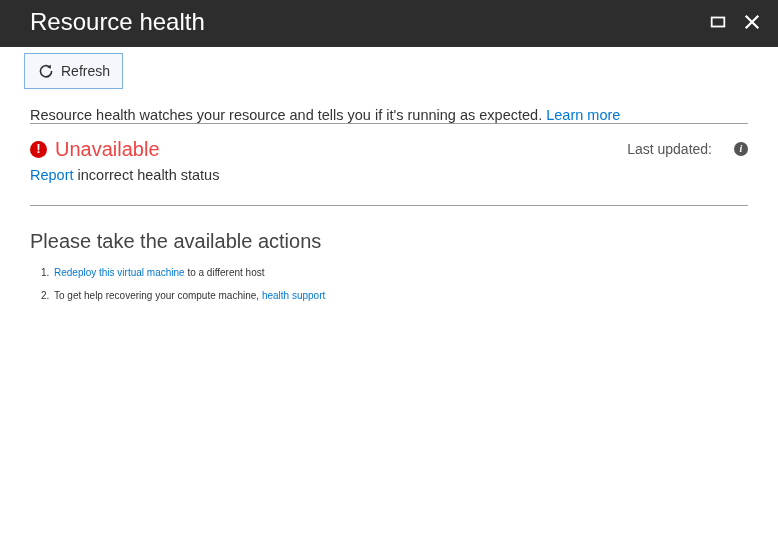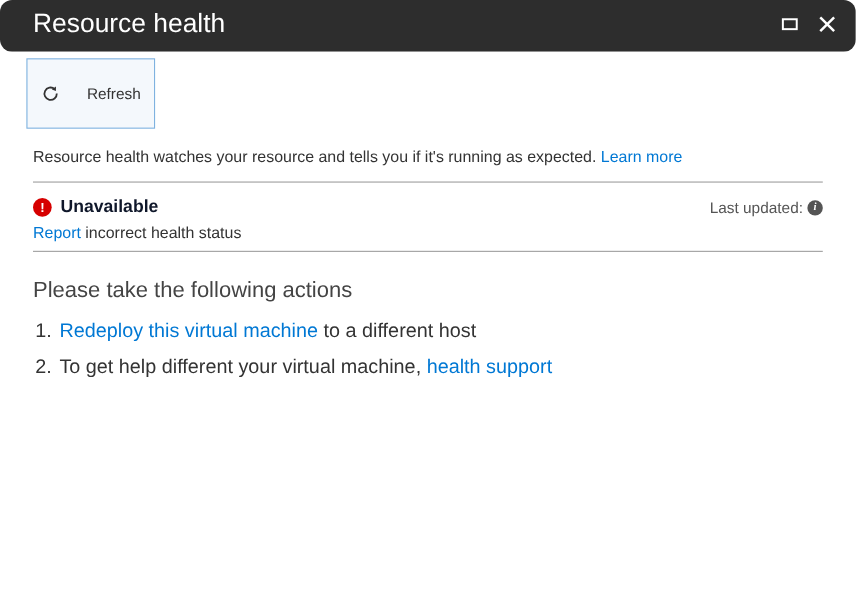--- a/index.html
+++ b/index.html
@@ -10,21 +10,20 @@
       background: #fff;
       overflow: hidden;
     }
     .header {
       background: #2d2d2d;
       color: #fff;
       padding: 8px 16px 10px 30px;
       display: flex;
       justify-content: space-between;
       align-items: flex-start;
-      border-radius: 11px;
     }
     .header-titles { display: flex; flex-direction: column; }
     .header-title {
       font-size: 24px;
       font-weight: 300;
       line-height: 1.2;
     }
     .header-subtitle {
       font-size: 12px;
       color: #b8b8b8;
@@ -45,36 +44,35 @@
       cursor: pointer;
     }
     .hc-btn svg { stroke: #fff; fill: none; }
     .toolbar {
       background: #fff;
       padding: 6px 16px 6px 24px;
     }
     .refresh-btn {
       display: inline-flex;
       align-items: center;
-      gap: 24px;
-      padding: 22px 12px;
+      gap: 6px;
+      padding: 8px 12px;
       border: 1px solid #7fb2e0;
       background: #f4f8fc;
       cursor: pointer;
       font-size: 14px;
       color: #333;
     }
     .refresh-btn svg { width: 18px; height: 18px; }
     .content {
       padding: 12px 30px;
     }
     .intro {
       font-size: 14.5px;
       color: #333;
-      padding-bottom: 14px;
       border-bottom: 1px solid #9e9e9e;
       margin-bottom: 14px;
     }
     .link { color: #0078d4; text-decoration: none; cursor: pointer; }
     .status-row {
       display: flex;
       justify-content: space-between;
       align-items: center;
     }
     .status-left {
@@ -85,28 +83,28 @@
     .status-icon {
       width: 17px; height: 17px;
       background: #d60000;
       border-radius: 50%;
       color: #fff;
       display: flex; align-items: center; justify-content: center;
       font-size: 12px; font-weight: bold;
       line-height: 1;
     }
     .status-text {
-      font-size: 16px;
-      font-weight: 700;
-      color: #0f172a;
+      font-size: 20px;
+      font-weight: 400;
+      color: #ef4444;
     }
     .status-right {
       display: flex;
       align-items: center;
-      gap: 4px;
+      gap: 22px;
       color: #555;
       font-size: 14px;
     }
     .info-icon {
       width: 14px; height: 14px;
       background: #555;
       border-radius: 50%;
       color: #fff;
       display: flex; align-items: center; justify-content: center;
       font-size: 10px; font-weight: bold;
@@ -117,34 +115,34 @@
     .desc {
       margin-top: 10px;
       font-size: 14.5px;
       color: #333;
       line-height: 1.4;
     }
     .report-line {
       margin-top: 6px;
       font-size: 14.5px;
       color: #333;
-      padding-bottom: 8px;
+      padding-bottom: 22px;
       border-bottom: 1px solid #9e9e9e;
       margin-bottom: 24px;
     }
     .actions-title {
       font-size: 20px;
       font-weight: 300;
       color: #444;
       margin-bottom: 14px;
     }
     ol.actions {
       list-style: decimal;
       padding-left: 22px;
-      font-size: 18px;
+      font-size: 10px;
       color: #333;
     }
     ol.actions li {
       margin-bottom: 12px;
       padding-left: 2px;
     }
   </style>
 </head>
 <body>
 
@@ -191,22 +189,22 @@
       <span>Last updated: </span>
       <div class="info-icon">i</div>
     </div>
   </div>
 
 
   <div class="report-line">
     <a class="link">Report</a><span> incorrect health status</span>
   </div>
 
-  <div class="actions-title">Please take the following actions</div>
+  <div class="actions-title">Please take the available actions</div>
   <ol class="actions">
     <li>
       <a class="link">Redeploy this virtual machine</a><span> to a different host</span>
     </li>
     <li>
-      <span>To get help different your virtual machine, </span><a class="link">health support</a>
+      <span>To get help recovering your compute machine, </span><a class="link">health support</a>
     </li>
   </ol>
 </div>
 
 </body></html>

